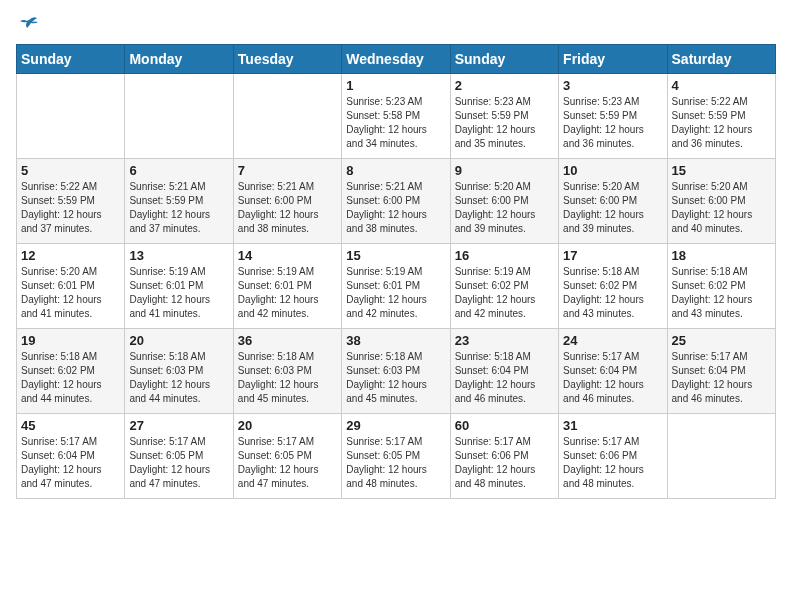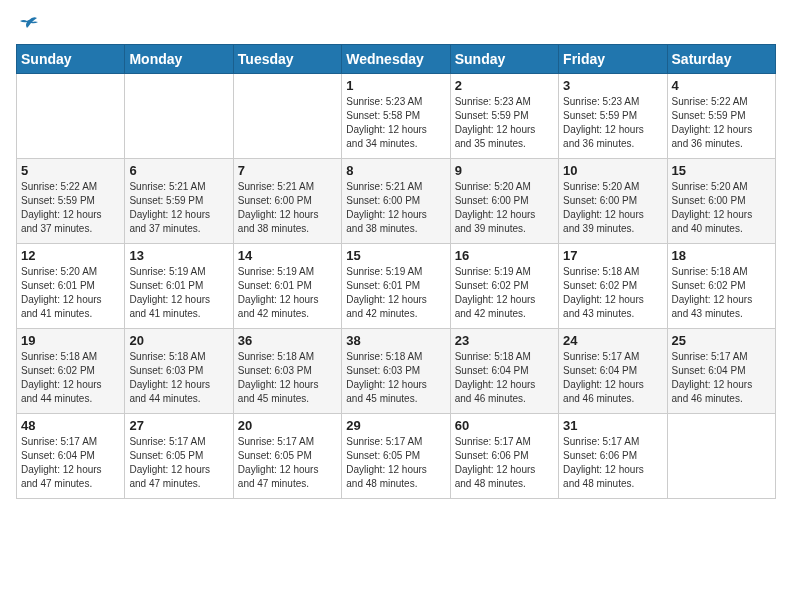--- a/index.html
+++ b/index.html
@@ -278,21 +278,21 @@
         <td>
           <span class="day-num">25</span>
           <div class="day-info" style="white-space: pre-line;">Sunrise: 5:17 AM
 Sunset: 6:04 PM
 Daylight: 12 hours
 and 46 minutes.</div>
         </td>
       </tr>
       <tr>
         <td>
-          <span class="day-num">48</span>
+          <span class="day-num">45</span>
           <div class="day-info" style="white-space: pre-line;">Sunrise: 5:17 AM
 Sunset: 6:04 PM
 Daylight: 12 hours
 and 47 minutes.</div>
         </td>
         <td>
           <span class="day-num">27</span>
           <div class="day-info" style="white-space: pre-line;">Sunrise: 5:17 AM
 Sunset: 6:05 PM
 Daylight: 12 hours

